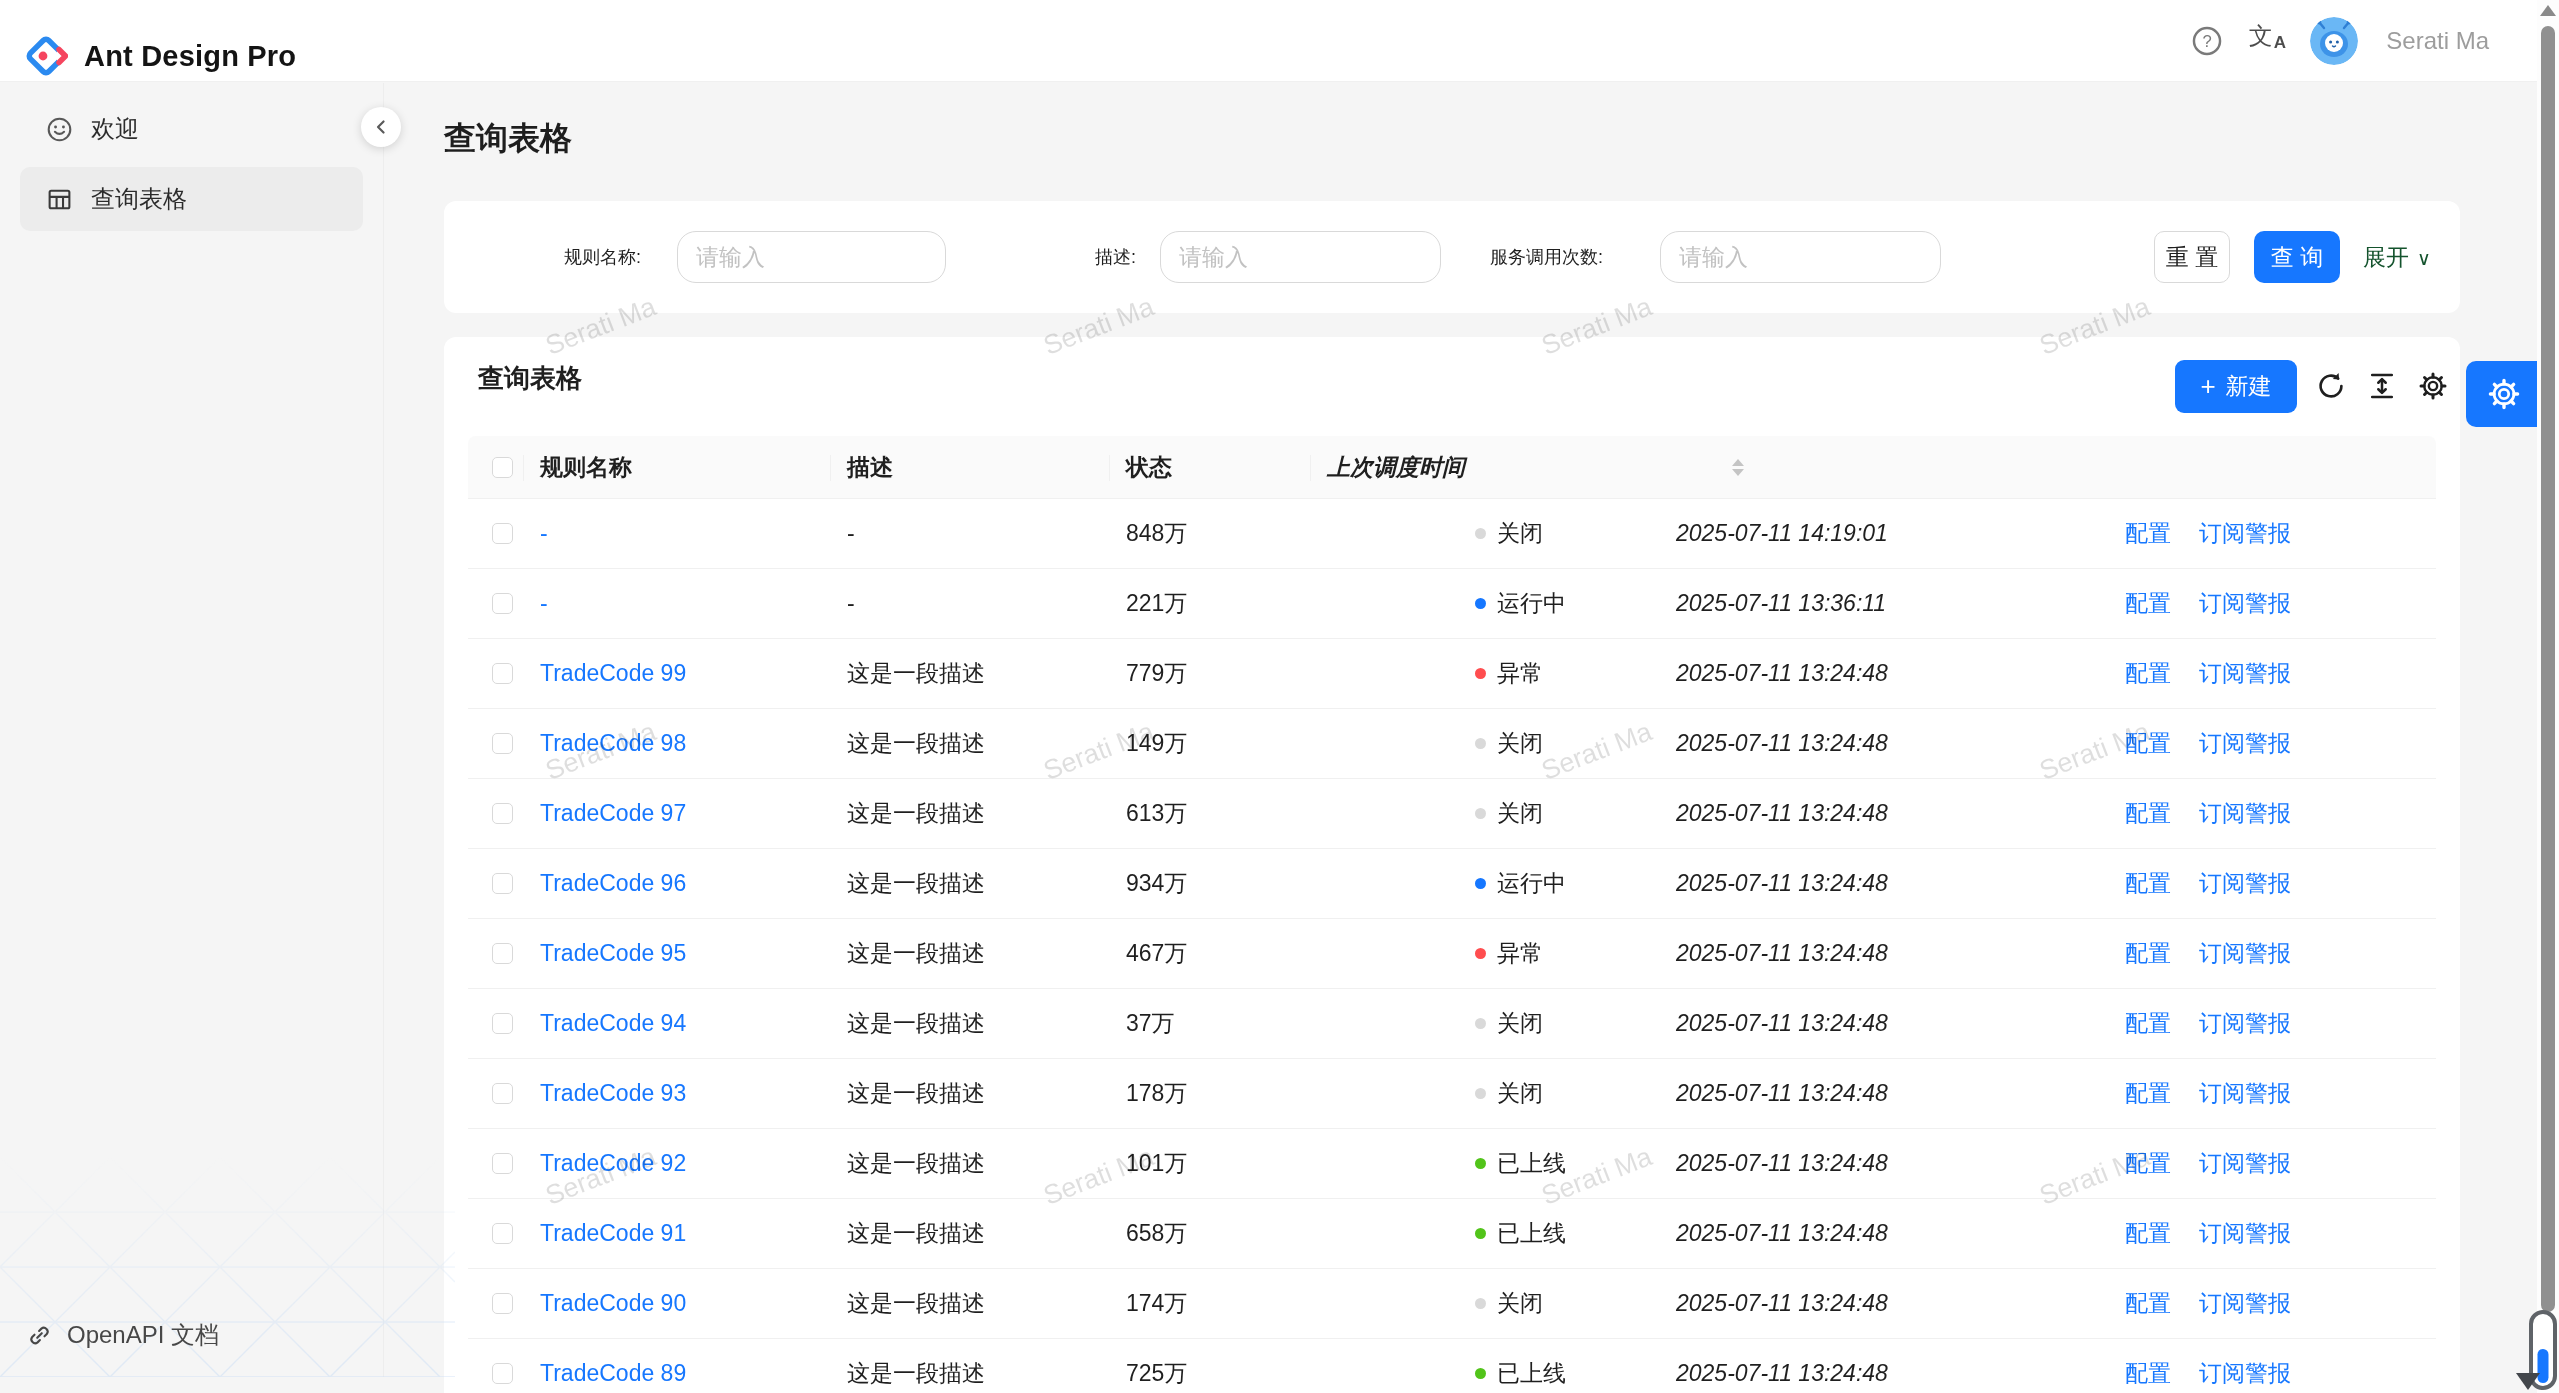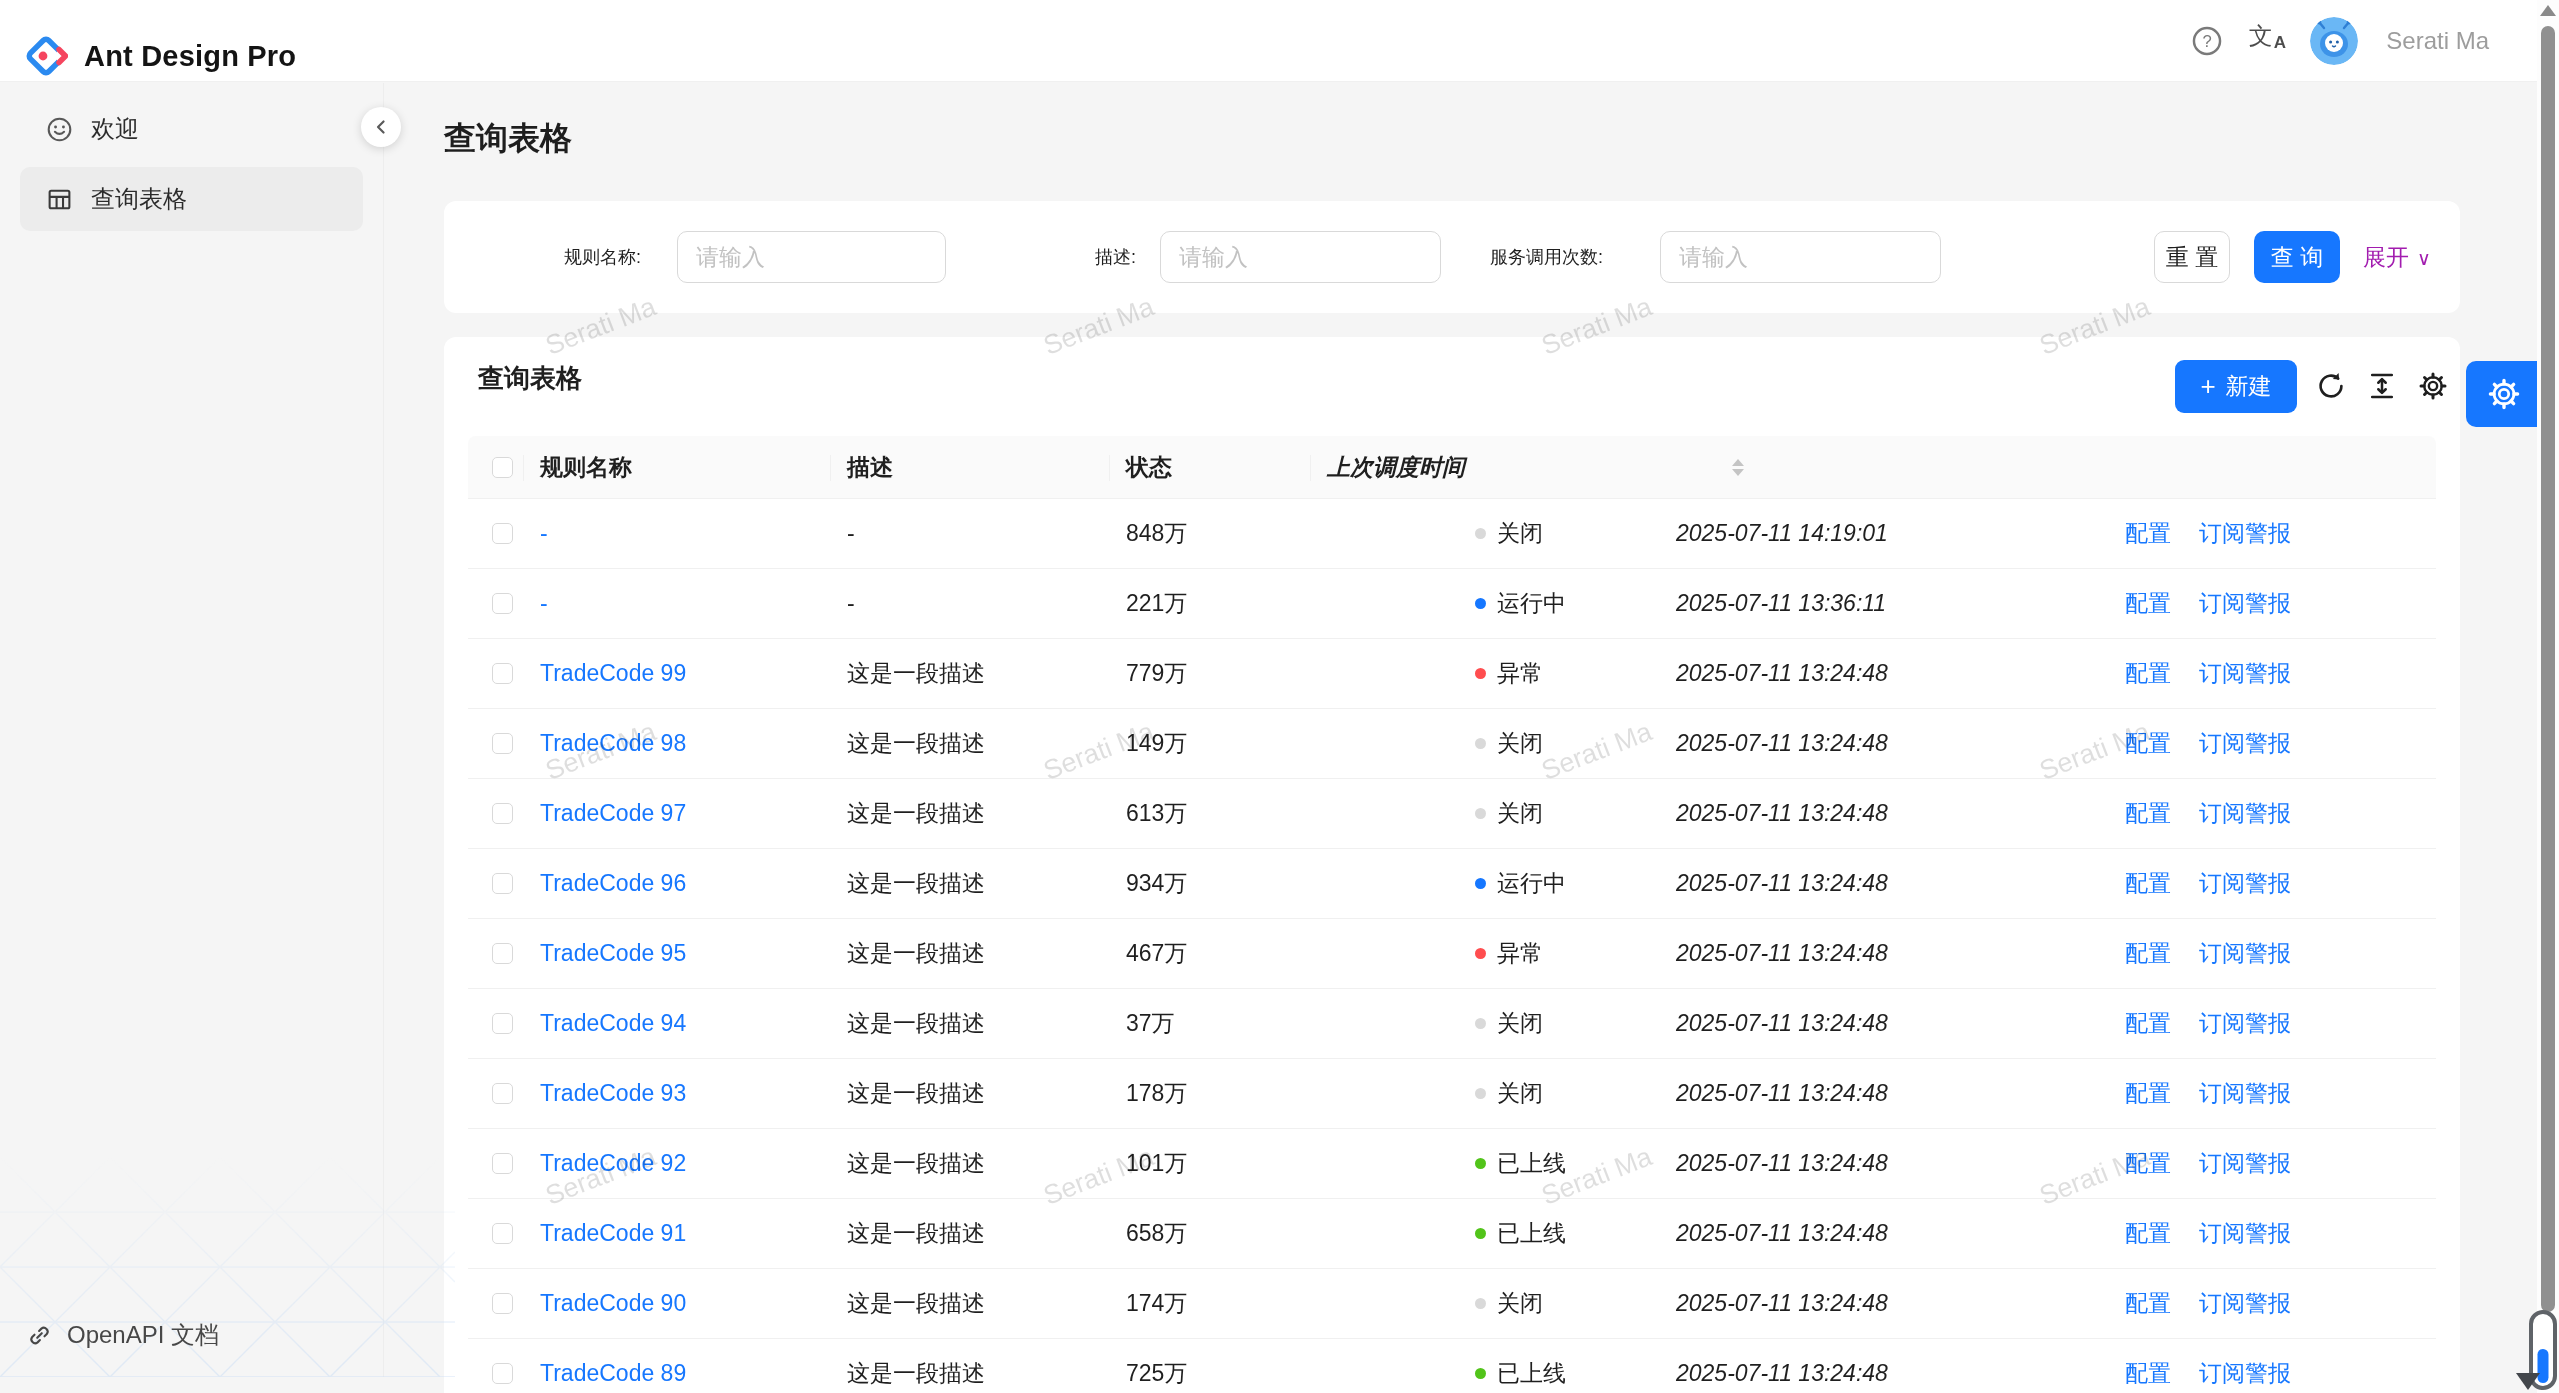--- a/index.html
+++ b/index.html
@@ -38,31 +38,31 @@
 
   
   .content{position:absolute;left:385px;top:83px;right:22px;bottom:0;}
   .page-title{position:absolute;left:59px;top:34px;font-size:32px;font-weight:600;}
 
   .search-card{position:absolute;left:59px;top:118px;width:2016px;height:112px;background:#fff;
                border-radius:12px;}
   .f-label{position:absolute;top:0;height:112px;display:flex;align-items:center;font-size:18px;
            color:rgba(0,0,0,.88);}
   .f-input{position:absolute;top:30px;height:52px;box-sizing:border-box;border:1.5px solid #d9d9d9;
-           border-radius:10px;font-size:23px;padding:0 18px;color:rgba(0,0,0,.88);outline:none;
+           border-radius:19px;font-size:23px;padding:0 18px;color:rgba(0,0,0,.88);outline:none;
            font-family:"Liberation Sans",sans-serif;background:#fff;}
   .f-input::placeholder{color:#c2c2c2;}
   .btn{box-sizing:border-box;height:52px;border-radius:10px;font-size:23px;display:flex;
        align-items:center;justify-content:center;cursor:pointer;white-space:nowrap;}
   .btn-default{position:absolute;left:1710px;top:30px;width:76px;background:#fff;
                border:1.5px solid #d9d9d9;color:rgba(0,0,0,.88);}
   .btn-primary-sm{position:absolute;left:1810px;top:30px;width:86px;background:#1677ff;border:none;
                   color:#fff;}
   .expand-link{position:absolute;left:1919px;top:0;height:112px;display:flex;align-items:center;
-               gap:8px;color:#a21caf;font-size:23px;cursor:pointer;}
+               gap:8px;color:#14532d;font-size:23px;cursor:pointer;}
 
   .table-card{position:absolute;left:59px;top:254px;width:2016px;height:1057px;background:#fff;
               border-radius:12px 12px 0 0;overflow:hidden;}
   .card-title{position:absolute;left:34px;top:24px;font-size:26px;font-weight:600;}
   .new-btn{position:absolute;left:1731px;top:23px;width:122px;height:53px;border-radius:9px;
            background:#1677ff;color:#fff;display:flex;align-items:center;justify-content:center;
            gap:10px;font-size:23px;cursor:pointer;}
   .new-btn .plus{font-size:26px;line-height:1;margin-top:-2px;}
   .tool-icons{position:absolute;left:1872px;top:34px;display:flex;gap:21px;align-items:center;}
   .tool-ic{width:30px;height:30px;display:flex;cursor:pointer;}

